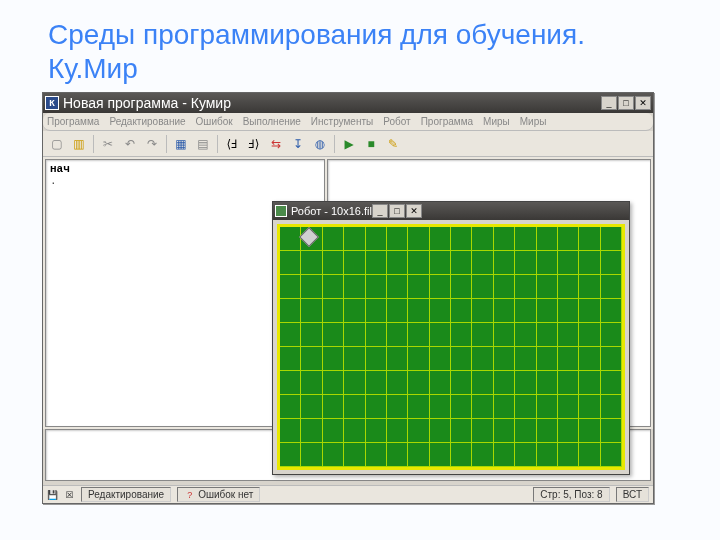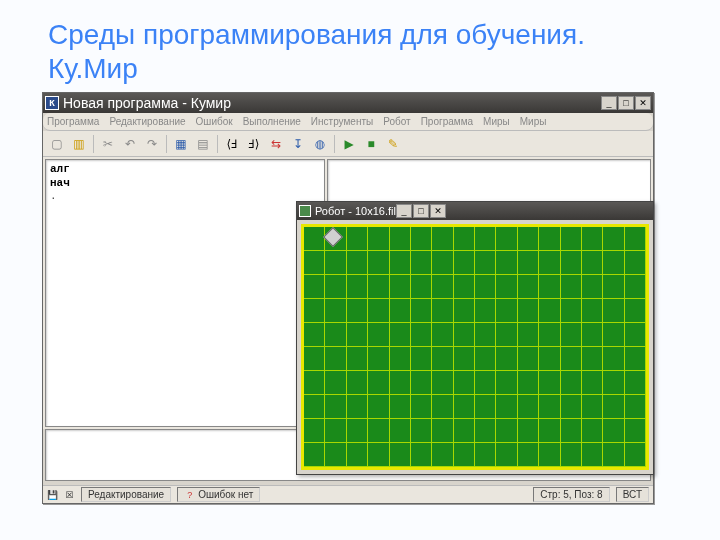--- a/index.html
+++ b/index.html
@@ -156,21 +156,21 @@
   .st-ic {
     width: 11px; height: 11px;
     display: inline-flex;
     align-items: center;
     justify-content: center;
     font-size: 9px;
   }
   
   .robot-window {
     position: absolute;
-    left: 296px;
+    left: 272px;
     top: 201px;
     width: 358px;
     height: 274px;
     background: #d8d4cc;
     border: 1px solid #444;
     box-shadow: 2px 2px 4px rgba(0,0,0,0.3);
   }
   .robot-titlebar {
     height: 18px;
     background: linear-gradient(#5a5856, #3a3836);
@@ -292,21 +292,20 @@
     <div class="tbtn">
         <span class="ic-grn">■</span>
       </div>
     <div class="tbtn">
         <span class="ic-yel">✎</span>
       </div>
   </div>
 
   <div class="editor-row">
     <div class="editor">
-      <div>алг</div>
       <div>нач</div>
       <div class="dot">·</div>
     </div>
     <div class="rightpane"></div>
   </div>
 
   <div class="bottompane"></div>
 
   <div class="statusbar">
     <span class="st-ic">💾</span>

